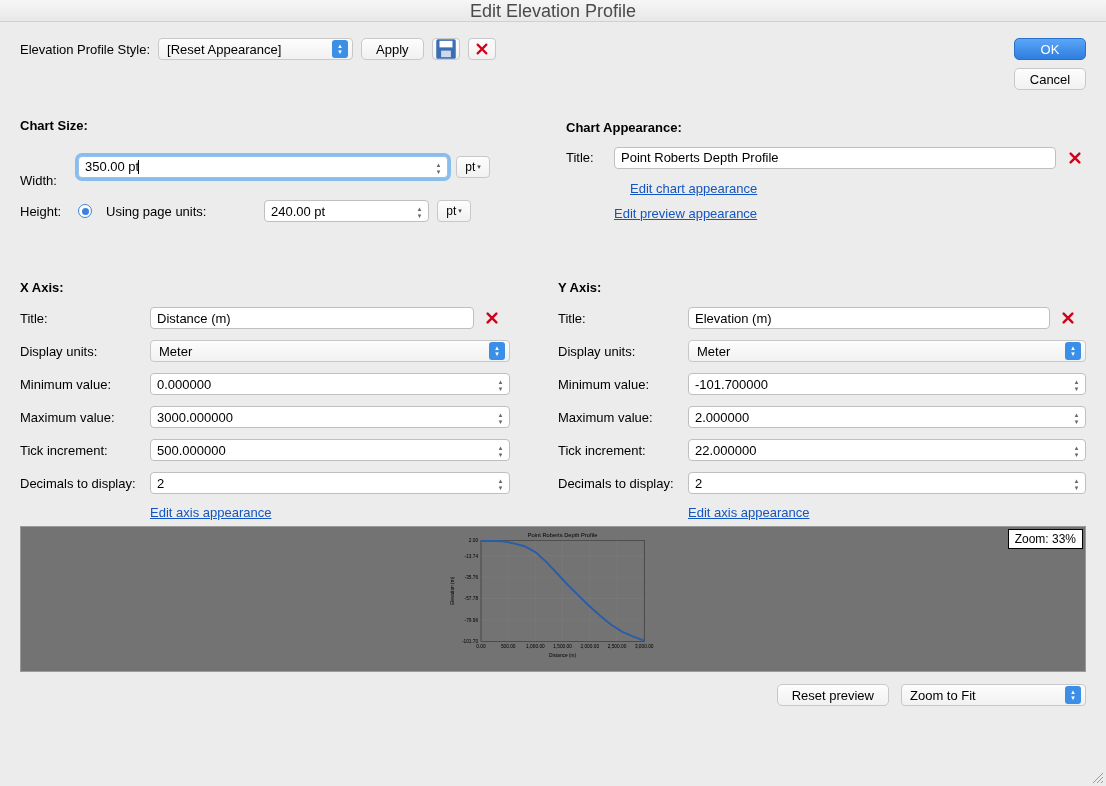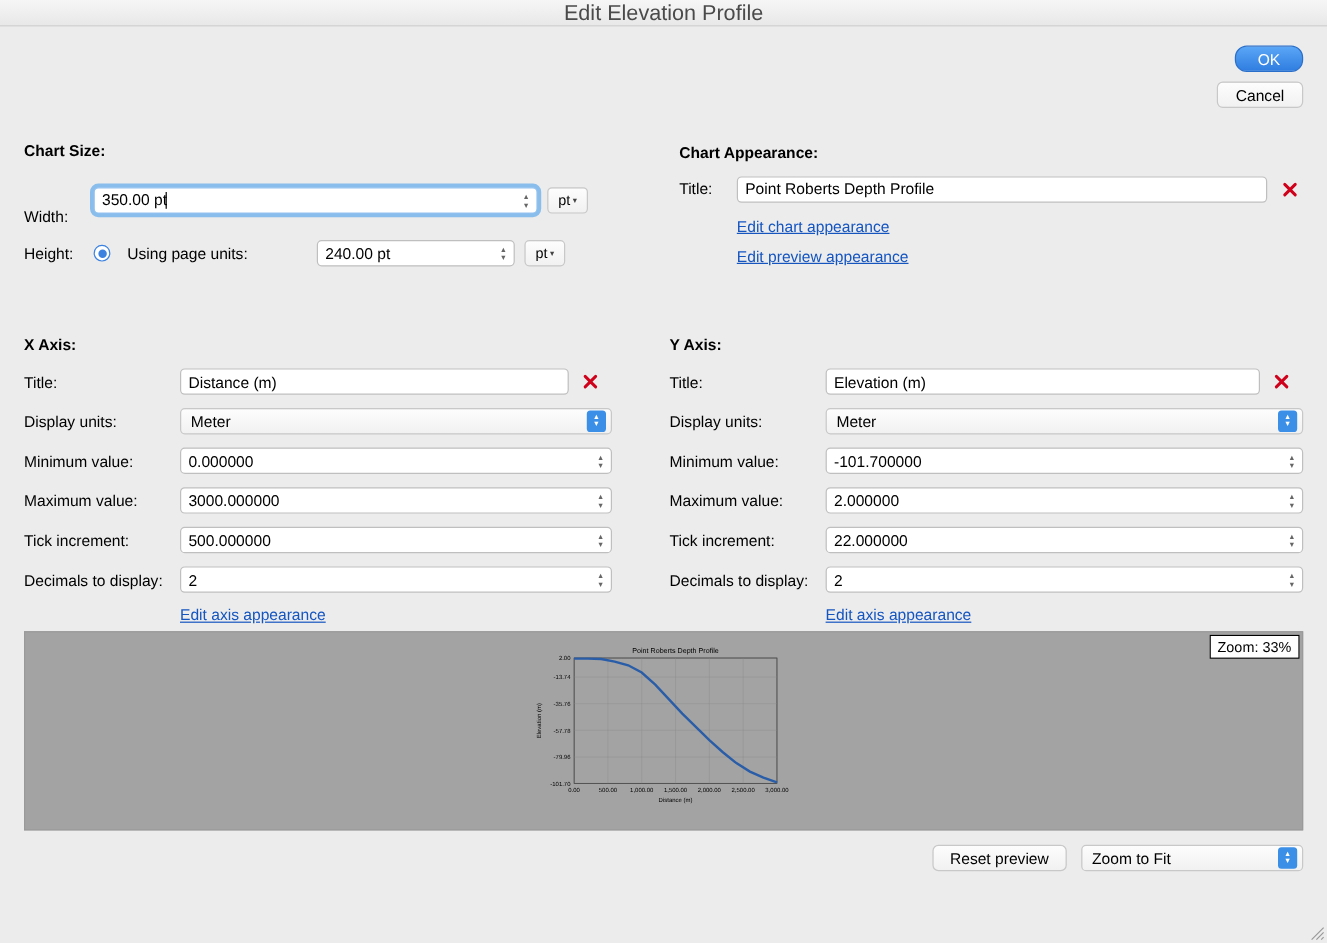--- a/index.html
+++ b/index.html
@@ -82,21 +82,21 @@
 .radio {
   width:14px; height:14px; border-radius:50%;
   border:1px solid #999; background:#fff; display:inline-flex; align-items:center; justify-content:center;
   margin-right:6px;
 }
 .radio.checked { border-color:#3b82e0; }
 .radio.checked::after { content:""; width:7px; height:7px; border-radius:50%; background:#3b82e0; display:block; }
 .link { color:#1455c0; text-decoration:underline; font-size:13px; cursor:default; }
 .axis-grid { display:grid; grid-template-columns:130px 1fr 36px; row-gap:11px; align-items:center; }
 .preview-box {
-  border:1px solid #9a9a9a; background:#a3a3a3; height:166px; position:relative;
+  border:1px solid #9a9a9a; background:#737373; height:146px; position:relative;
 }
 .zoom-badge { position:absolute; right:2px; top:2px; border:1px solid #000; padding:2px 6px; font-size:12px; background:#fff; }
 .unit-btn {
   width:34px; height:22px;
   background:linear-gradient(#fdfdfd,#f1f1f1);
   border:1px solid #c8c8c8;
   border-radius:4px;
   font-size:12px;
   display:inline-flex; align-items:center; justify-content:center;
   gap:2px;
@@ -108,22 +108,42 @@
 .resize-grip svg { width:14px; height:14px; }
 </style>
 </head>
 <body>
 
 <div class="titlebar">Edit Elevation Profile</div>
 
 <div class="content">
 
   <div class="row" style="margin-top:16px; align-items:flex-start;">
+    <div class="row" style="gap:8px;">
+      <span class="label">Elevation Profile Style:</span>
+      <div class="select" style="width:195px;">
+        <span>[Reset Appearance]</span>
+        <span class="cap">▴<br>▾</span>
+      </div>
+      <div class="btn">Apply</div>
+      <div class="iconbtn">
+        <svg viewBox="0 0 16 16">
+            <rect x="2" y="2" width="12" height="12" fill="#3a6fb5" rx="1"></rect>
+            <rect x="4" y="3" width="8" height="4" fill="#fff"></rect>
+            <rect x="5" y="9" width="6" height="4" fill="#cdd9ea"></rect>
+          </svg>
+      </div>
+      <div class="iconbtn red-x">
+        <svg viewBox="0 0 16 16">
+            <path d="M3 3 L13 13 M13 3 L3 13" stroke="#d0021b" stroke-width="2.5" stroke-linecap="round"></path>
+          </svg>
+      </div>
+    </div>
     <div style="margin-left:auto; display:flex; flex-direction:column; gap:8px; align-items:flex-end;">
-      <div class="btn primary" style="width:57px;border-radius:10px;">OK</div>
+      <div class="btn primary" style="width:72px;">OK</div>
       <div class="btn" style="width:72px;">Cancel</div>
     </div>
   </div>
 
   <div class="row" style="align-items:center; gap:56px; margin-top:10px;">
 
     <div style="width:490px;">
       <div class="section-title">Chart Size:</div>
 
       <div class="row" style="margin-top:12px; gap:8px;">
@@ -169,21 +189,21 @@
         <div class="input" style="flex:1;">
           <span>Point Roberts Depth Profile</span>
         </div>
         <div class="red-x" style="width:22px; display:flex; align-items:center; justify-content:center;">
           <svg viewBox="0 0 16 16">
               <path d="M3 3 L13 13 M13 3 L3 13" stroke="#d0021b" stroke-width="2.8" stroke-linecap="round"></path>
             </svg>
         </div>
       </div>
 
-      <div style="margin-left:48px; margin-top:12px;">
+      <div style="margin-left:64px; margin-top:12px;">
         <span class="link">Edit chart appearance</span>
       </div>
       <div style="margin-left:48px; margin-top:10px;">
         <span class="link">Edit preview appearance</span>
       </div>
     </div>
   </div>
 
   <div class="row" style="align-items:flex-start; gap:48px; margin-top:40px;">
 

